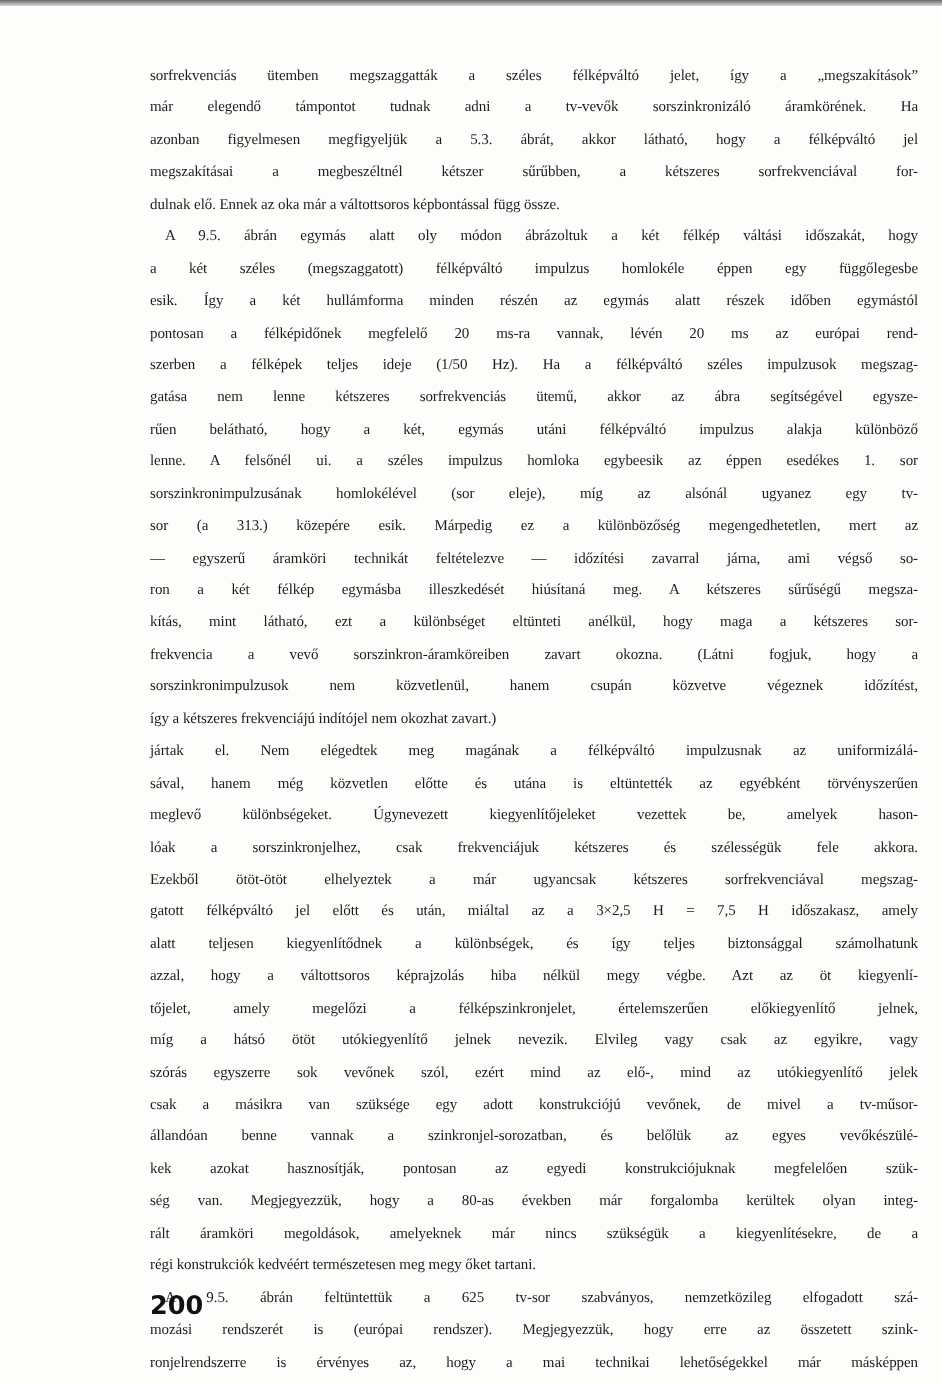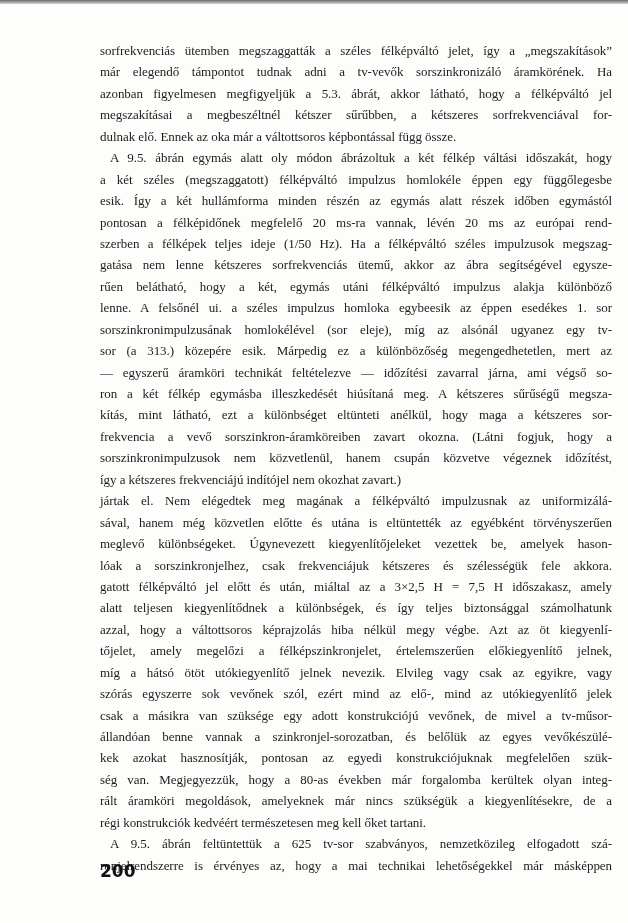--- a/index.html
+++ b/index.html
@@ -13,21 +13,21 @@
   .scan-edge {
     position: absolute; left: 0; top: 0; width: 628px; height: 4px;
     background: linear-gradient(#6a6a6a, #d8d8d8);
   }
   .page {
     position: absolute; left: 100px; top: 40px; width: 512px;
   }
   .line {
     display: block;
     height: 21.45px; line-height: 21.45px;
-    font-size: 13px;
+    font-size: 10px;
     white-space: nowrap;
     text-align: justify;
     text-align-last: justify;
     letter-spacing: -0.05px;
   }
   .line.last { text-align-last: left; }
   .line.indent { padding-left: 10px; }
   .page-number {
     position: absolute; left: 100px; top: 861px;
     font-family: "DejaVu Sans", "Liberation Sans", sans-serif;
@@ -63,33 +63,35 @@
     <span class="line">kítás, mint látható, ezt a különbséget eltünteti anélkül, hogy maga a kétszeres sor-</span>
     <span class="line">frekvencia a vevő sorszinkron-áramköreiben zavart okozna. (Látni fogjuk, hogy a</span>
     <span class="line">sorszinkronimpulzusok nem közvetlenül, hanem csupán közvetve végeznek időzítést,</span>
     <span class="line last">így a kétszeres frekvenciájú indítójel nem okozhat zavart.)</span>
   </div>
   <div>
     <span class="line">jártak el. Nem elégedtek meg magának a félképváltó impulzusnak az uniformizálá-</span>
     <span class="line">sával, hanem még közvetlen előtte és utána is eltüntették az egyébként törvényszerűen</span>
     <span class="line">meglevő különbségeket. Úgynevezett kiegyenlítőjeleket vezettek be, amelyek hason-</span>
     <span class="line">lóak a sorszinkronjelhez, csak frekvenciájuk kétszeres és szélességük fele akkora.</span>
+    <span class="line">Ezekből ötöt-ötöt elhelyeztek a már ugyancsak kétszeres sorfrekvenciával megszag-</span>
     <span class="line">gatott félképváltó jel előtt és után, miáltal az a 3×2,5 H = 7,5 H időszakasz, amely</span>
     <span class="line">alatt teljesen kiegyenlítődnek a különbségek, és így teljes biztonsággal számolhatunk</span>
     <span class="line">azzal, hogy a váltottsoros képrajzolás hiba nélkül megy végbe. Azt az öt kiegyenlí-</span>
     <span class="line">tőjelet, amely megelőzi a félképszinkronjelet, értelemszerűen előkiegyenlítő jelnek,</span>
     <span class="line">míg a hátsó ötöt utókiegyenlítő jelnek nevezik. Elvileg vagy csak az egyikre, vagy</span>
     <span class="line">szórás egyszerre sok vevőnek szól, ezért mind az elő-, mind az utókiegyenlítő jelek</span>
     <span class="line">csak a másikra van szüksége egy adott konstrukciójú vevőnek, de mivel a tv-műsor-</span>
     <span class="line">állandóan benne vannak a szinkronjel-sorozatban, és belőlük az egyes vevőkészülé-</span>
     <span class="line">kek azokat hasznosítják, pontosan az egyedi konstrukciójuknak megfelelően szük-</span>
     <span class="line">ség van. Megjegyezzük, hogy a 80-as években már forgalomba kerültek olyan integ-</span>
     <span class="line">rált áramköri megoldások, amelyeknek már nincs szükségük a kiegyenlítésekre, de a</span>
-    <span class="line last">régi konstrukciók kedvéért természetesen meg kell őket tartani.</span>
+    <span class="line last">régi konstrukciók kedvéért természetesen meg megy őket tartani.</span>
   </div>
   <div>
     <span class="line indent">A 9.5. ábrán feltüntettük a 625 tv-sor szabványos, nemzetközileg elfogadott szá-</span>
+    <span class="line">mozási rendszerét is (európai rendszer). Megjegyezzük, hogy erre az összetett szink-</span>
     <span class="line">ronjelrendszerre is érvényes az, hogy a mai technikai lehetőségekkel már másképpen</span>
 
   </div>
 </div>
 
 <div class="page-number">200</div>
 
 </body></html>

